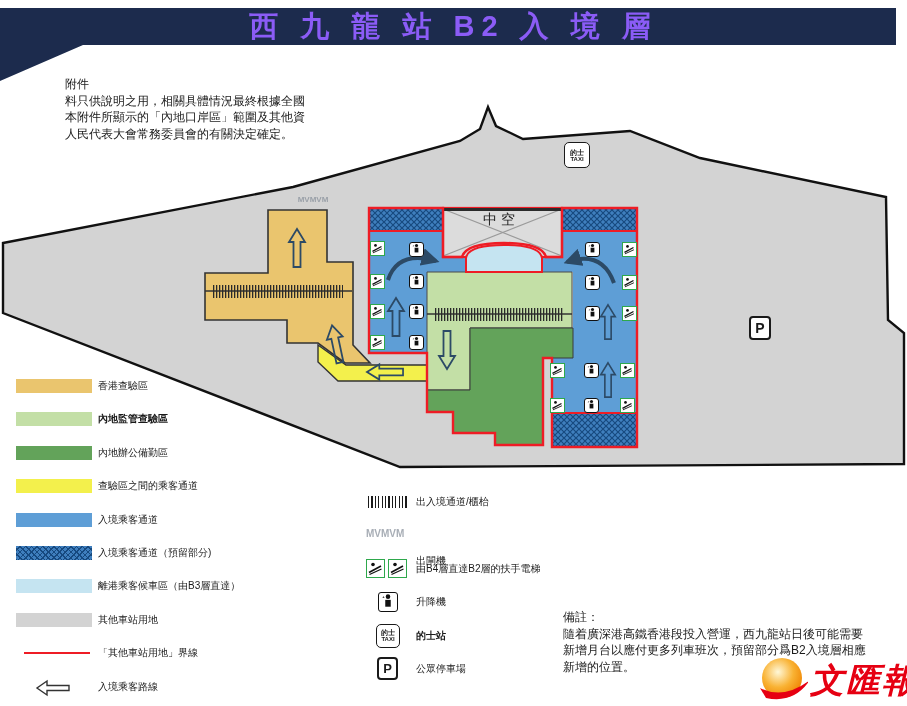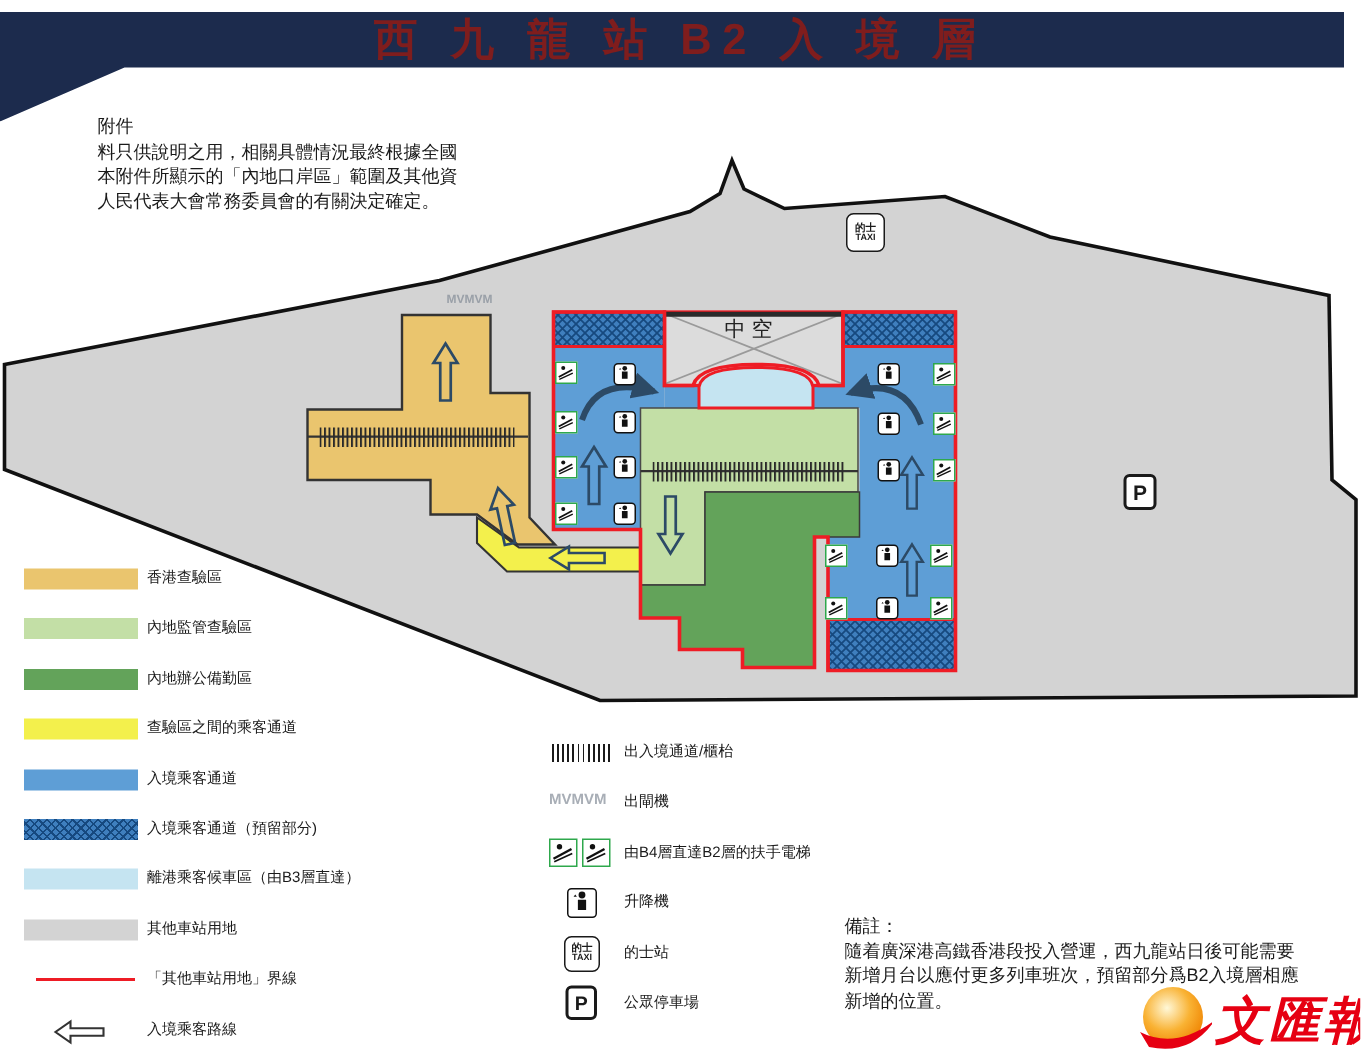--- a/index.html
+++ b/index.html
@@ -1,20 +1,20 @@
 <!DOCTYPE html>
 <html><head>
 <meta charset="utf-8">
 <style>
   html,body{margin:0;padding:0;background:#fff;}
   #page{position:relative;width:907px;height:706px;background:#fff;overflow:hidden;
         font-family:"Liberation Sans", sans-serif;color:#1a1a1a;}
   #banner{position:absolute;left:0;top:0;width:907px;height:85px;
           clip-path:polygon(10px 8px,896px 8px,896px 45px,83px 45px,0 81px,0 8px);}
-  #page-title{position:absolute;left:0;right:0;top:7px;text-align:center;color:#7f1d1d;
+  #page-title{position:absolute;left:0;right:0;top:7px;text-align:center;color:#8b5cf6;
           font-size:29px;font-weight:bold;letter-spacing:7px;}
   .note{position:absolute;font-size:12px;line-height:16.5px;}
   #attachment-note{left:65px;top:76px;width:290px;}
   #remark-note{left:563px;top:609px;width:345px;}
   .note .h{display:block;}
   .note .l{display:block;}
   #map-svg{position:absolute;left:0;top:0;}
   #icon-layer{position:absolute;left:0;top:0;width:907px;height:706px;pointer-events:none;}
   #void-label{position:absolute;left:470px;top:211px;width:62px;text-align:center;
       font-size:14px;letter-spacing:4px;color:#222;}
@@ -265,21 +265,21 @@
       </span>
     </div>
 
   <div id="area-legend">
       <div style="top: 0px; position: absolute; height: 26px; width: 330px;">
         <span style="position: absolute; left: 0px; top: 3px; width: 76px; height: 14px; background: rgb(234, 197, 110);"></span>
         <span class="leg-label" style="left: 82px;">香港查驗區</span>
       </div>
       <div style="top: 33.4px; position: absolute; height: 26px; width: 330px;">
         <span style="position: absolute; left: 0px; top: 3px; width: 76px; height: 14px; background: rgb(195, 223, 166);"></span>
-        <span class="leg-label" style="left: 82px;">內地監管查驗區</span>
+        <span class="leg-label" style="left: 82px; font-weight: bold;">內地監管查驗區</span>
       </div>
       <div style="top: 66.8px; position: absolute; height: 26px; width: 330px;">
         <span style="position: absolute; left: 0px; top: 3px; width: 76px; height: 14px; background: rgb(99, 163, 90);"></span>
         <span class="leg-label" style="left: 82px;">內地辦公備勤區</span>
       </div>
       <div style="top: 100.2px; position: absolute; height: 26px; width: 330px;">
         <span style="position: absolute; left: 0px; top: 3px; width: 76px; height: 14px; background: rgb(243, 240, 76);"></span>
         <span class="leg-label" style="left: 82px;">查驗區之間的乘客通道</span>
       </div>
       <div style="top: 133.6px; position: absolute; height: 26px; width: 330px;">
@@ -309,21 +309,21 @@
         <span class="leg-label" style="left: 82px;">入境乘客路線</span>
       </div>
     </div>
   <div id="symbol-legend">
       <div style="top: 0px; position: absolute; height: 26px; width: 330px;">
         <span style="position: absolute; left: 2px; top: 4px; width: 40px; height: 12px; background-image: repeating-linear-gradient(90deg, rgb(26, 26, 26) 0px, rgb(26, 26, 26) 1.2px, transparent 1.2px, transparent 3.4px);"></span>
         <span class="leg-label" style="left: 50px;">出入境通道/櫃枱</span>
       </div>
       <div style="top: 33.4px; position: absolute; height: 26px; width: 330px;">
         <span style="position: absolute; left: 0px; top: 3px; font-size: 10px; font-weight: bold; color: rgb(168, 174, 182);">MVMVM</span>
-        <span class="leg-label" style="left: 50px;">出閘機</span>
+        <span class="leg-label" style="left: 50px; margin-top: 26px;">出閘機</span>
       </div>
       <div style="top: 66.8px; position: absolute; height: 26px; width: 330px;">
         <span style="position: absolute; width: 19px; height: 19px; box-sizing: border-box; background: rgb(255, 255, 255); border: 1.5px solid rgb(46, 168, 76); display: block; left: 0px; top: 0px;">
           <svg width="16" height="16" viewBox="0 0 16 16" style="display:block">
             <circle cx="6" cy="4.5" r="1.8" fill="#111"></circle>
             <path d="M2,12.5 L14,6" stroke="#111" stroke-width="1.6" fill="none"></path>
             <path d="M2.5,14.5 L14.5,9" stroke="#111" stroke-width="1.2" fill="none"></path>
           </svg>
         </span>
         <span style="position: absolute; width: 19px; height: 19px; box-sizing: border-box; background: rgb(255, 255, 255); border: 1.5px solid rgb(46, 168, 76); display: block; left: 22px; top: 0px;">
@@ -343,21 +343,21 @@
             <path d="M1.5,5 l1.6,-2.2 1.6,2.2 Z M9.3,9 l1.6,2.2 1.6,-2.2 Z" fill="#111" transform="scale(0.6) translate(2,2)"></path>
           </svg>
         </span>
         <span class="leg-label" style="left: 50px;">升降機</span>
       </div>
       <div style="top: 133.6px; position: absolute; height: 26px; width: 330px;">
         <span style="position: absolute; left: 10px; top: -2px; width: 24px; height: 24px; box-sizing: border-box; border: 1.6px solid rgb(26, 26, 26); border-radius: 5px; background: rgb(255, 255, 255); display: flex; flex-direction: column; align-items: center; justify-content: center; line-height: 1;">
           <span style="font-size:7px;font-weight:bold">的士</span>
           <span style="font-size:6px;font-weight:bold">TAXI</span>
         </span>
-        <span class="leg-label" style="left: 50px;">的士站</span>
+        <span class="leg-label" style="left: 50px; font-weight: bold;">的士站</span>
       </div>
       <div style="top: 167px; position: absolute; height: 26px; width: 330px;">
         <span style="position: absolute; left: 11px; top: -2px; width: 21px; height: 23px; box-sizing: border-box; border: 2px solid rgb(26, 26, 26); border-radius: 4px; background: rgb(255, 255, 255); display: flex; align-items: center; justify-content: center; font-size: 13px; font-weight: bold;">P</span>
         <span class="leg-label" style="left: 50px;">公眾停車場</span>
       </div>
     </div>
 
   <div id="remark-note" class="note">
     <span class="h">備註：</span>
     <span class="l">隨着廣深港高鐵香港段投入營運，西九龍站日後可能需要</span>

